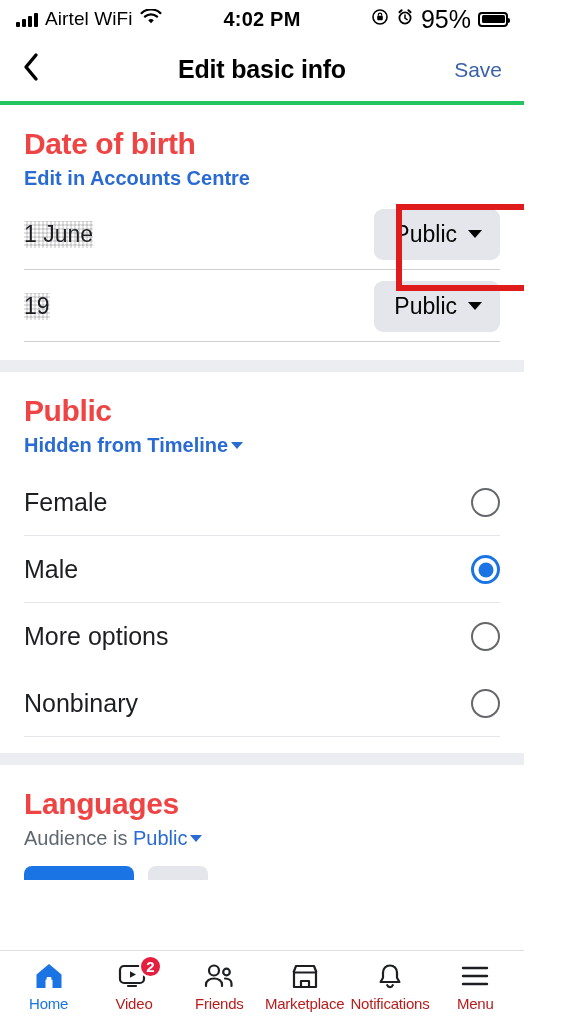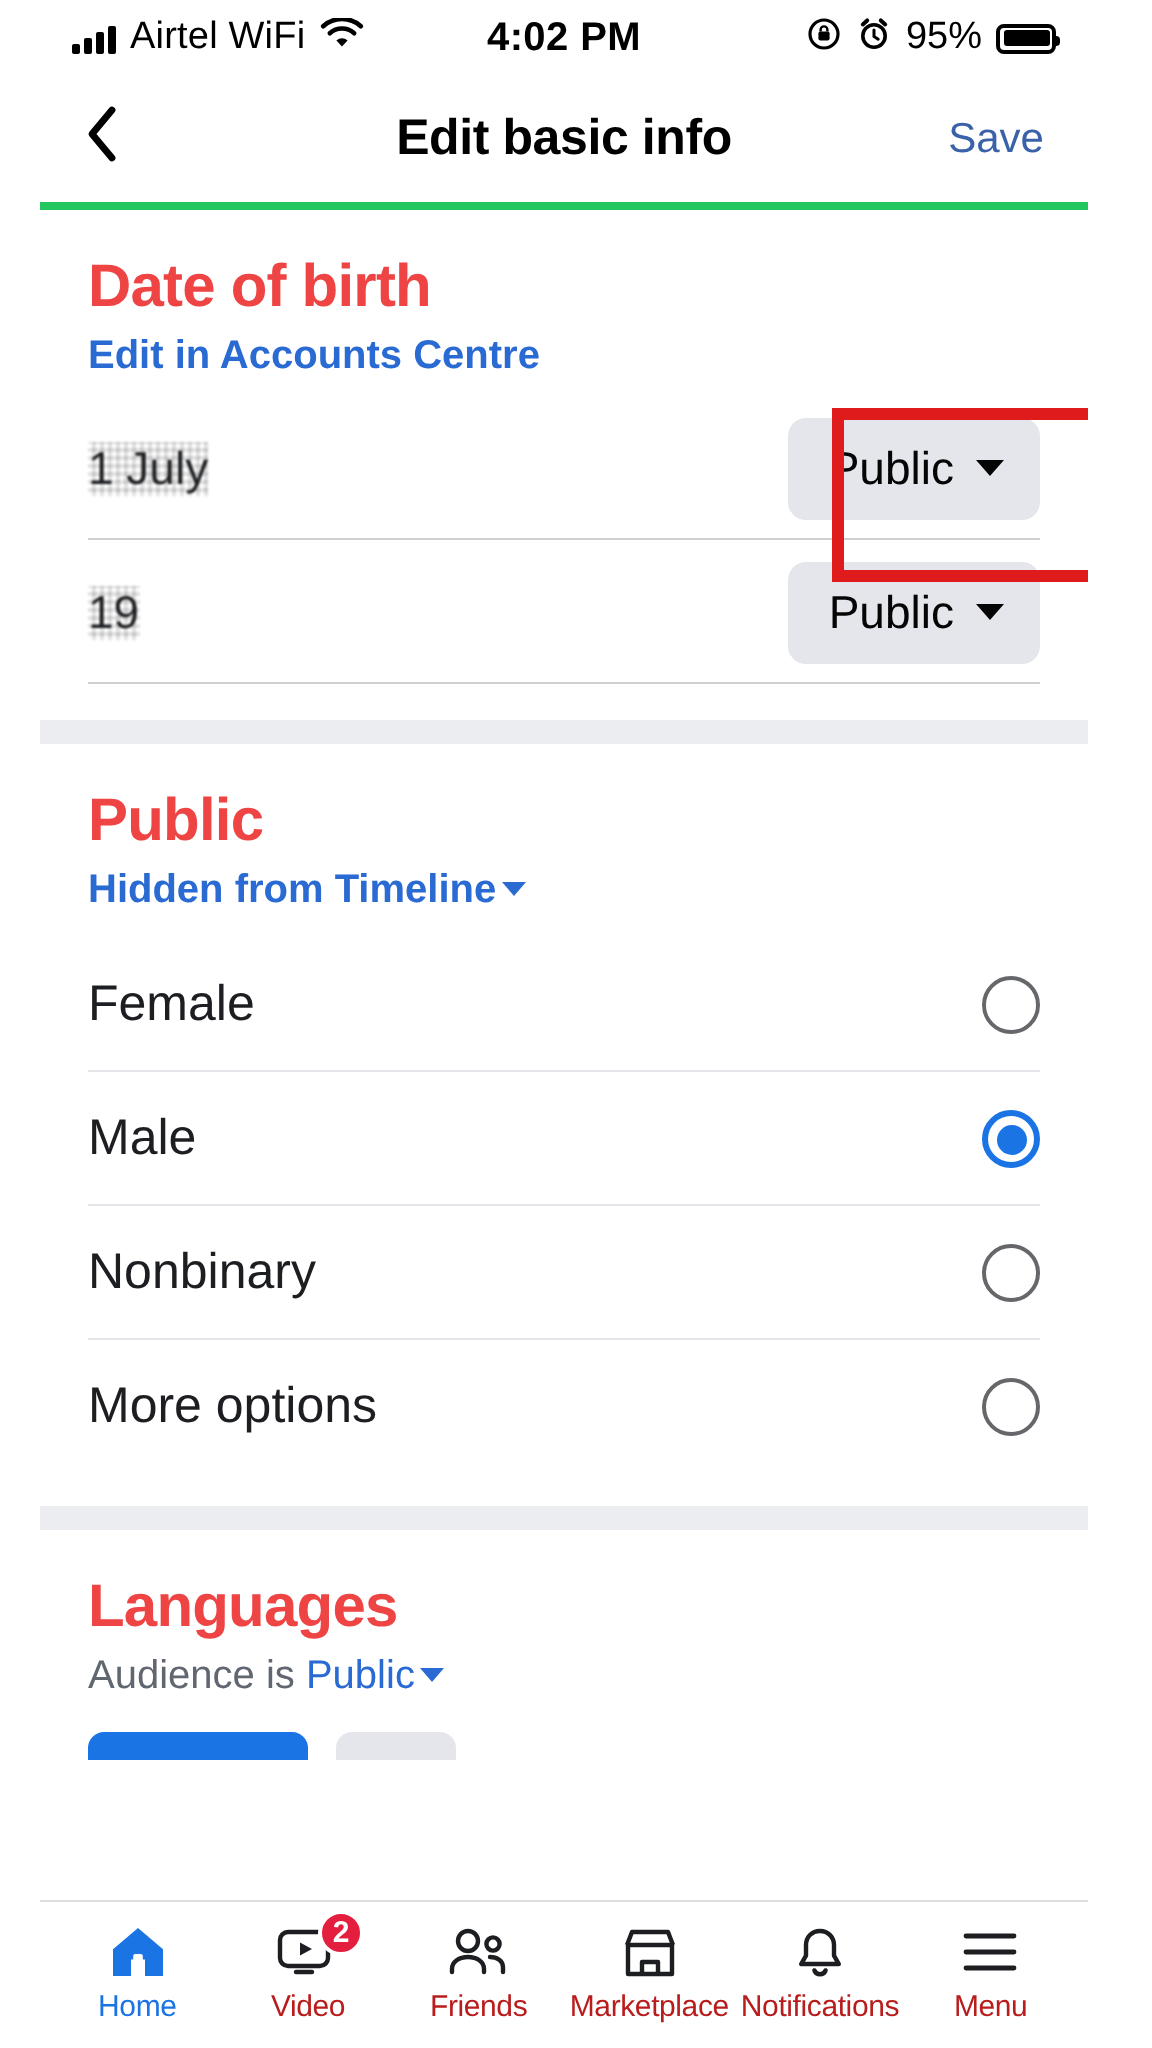--- a/index.html
+++ b/index.html
@@ -15,21 +15,20 @@
     position: relative;
     -webkit-font-smoothing: antialiased;
   }
   .screen {
     width: 524px;
     height: 1024px;
     position: relative;
     display: flex;
     flex-direction: column;
     background: #ffffff;
-    margin-left: 20px;
   }
 
   
   .statusbar {
     height: 38px;
     flex: 0 0 38px;
     display: flex;
     align-items: center;
     padding: 0 16px;
     box-sizing: border-box;
@@ -72,21 +71,21 @@
     width: 4px;
     background: #000;
     border-radius: 1px;
     display: block;
   }
   .bars i:nth-child(1) { height: 5px; }
   .bars i:nth-child(2) { height: 8px; }
   .bars i:nth-child(3) { height: 11px; }
   .bars i:nth-child(4) { height: 14px; }
   .battery-pct {
-    font-size: 19px;
+    font-size: 25px;
     color: #000;
   }
   .battery {
     width: 30px;
     height: 15px;
     border: 2px solid #000;
     border-radius: 4px;
     position: relative;
     box-sizing: border-box;
     padding: 1.5px;
@@ -427,21 +426,21 @@
   </div>
 
   <div class="content">
 
     <div class="section">
       <div class="sec-title">Date of birth</div>
       <div class="sec-link">Edit in Accounts Centre</div>
 
       <div class="dob-rows">
         <div class="dob-row">
-          <div class="dob-value"><span class="redact">1 July</span></div>
+          <div class="dob-value"><span class="redact">1 June</span></div>
           <div class="pill">
             <span>Public</span>
             <i class="tri"></i>
           </div>
           <div class="row-line"></div>
         </div>
 
         <div class="dob-row">
           <div class="dob-value"><span class="redact">19</span></div>
           <div class="pill">
@@ -465,27 +464,27 @@
           <span class="opt-label">Female</span>
           <span class="radio"></span>
           <div class="row-line"></div>
         </div>
         <div class="opt-row">
           <span class="opt-label">Male</span>
           <span class="radio on"></span>
           <div class="row-line"></div>
         </div>
         <div class="opt-row">
+          <span class="opt-label">More options</span>
+          <span class="radio"></span>
+        </div>
+        <div class="opt-row">
           <span class="opt-label">Nonbinary</span>
           <span class="radio"></span>
           <div class="row-line"></div>
-        </div>
-        <div class="opt-row">
-          <span class="opt-label">More options</span>
-          <span class="radio"></span>
         </div>
       </div>
       <div style="height:16px"></div>
     </div>
 
     <div class="section-gap"></div>
 
     <div class="section">
       <div class="sec-title">Languages</div>
       <div class="sec-sub"><span>Audience is </span><span class="blue">Public</span><i class="caret"></i></div>

